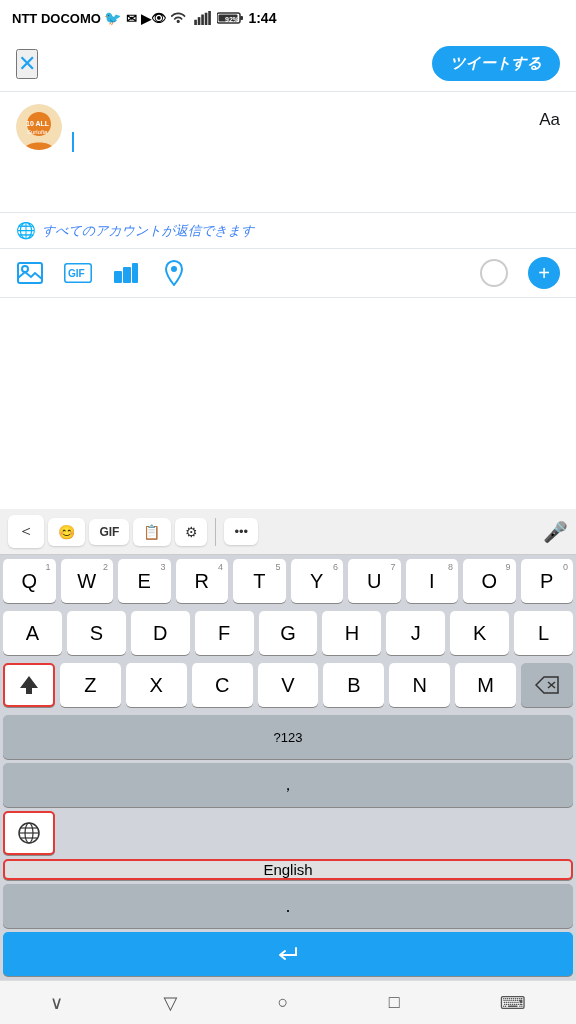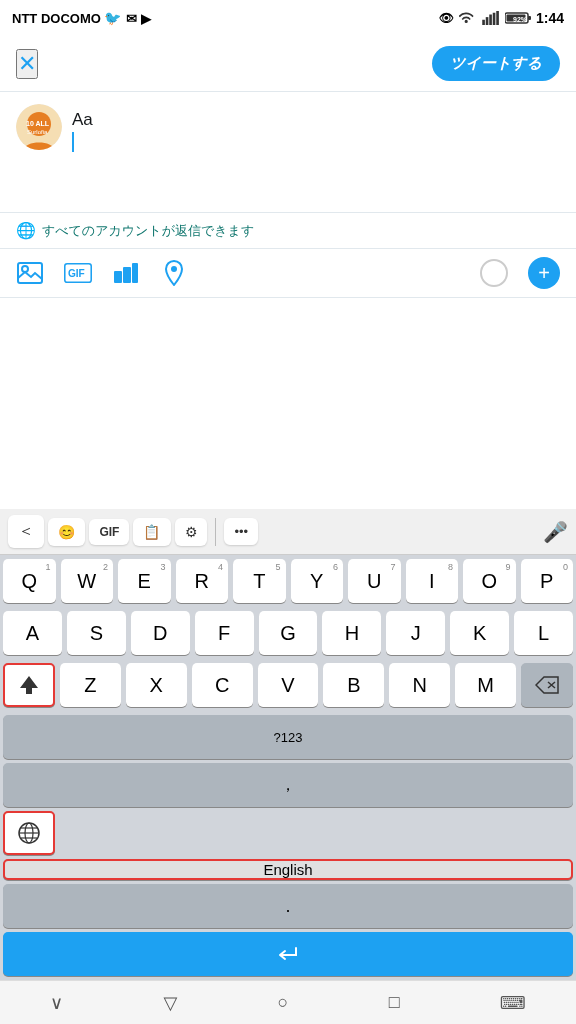--- a/index.html
+++ b/index.html
@@ -11,21 +11,20 @@
       background: #fff;
       overflow: hidden;
     }
 
     
     .status-bar {
       height: 36px;
       background: #fff;
       display: flex;
       align-items: center;
-      justify-content: space-between;
       padding: 0 12px;
       font-size: 13px;
       font-weight: 600;
     }
     .status-left {
       display: flex;
       align-items: center;
       gap: 4px;
     }
     .status-right {
@@ -80,20 +79,21 @@
       color: #888;
     }
     .compose-text-area {
       flex: 1;
       padding-top: 4px;
     }
     .compose-text {
       font-size: 17px;
       color: #14171a;
       line-height: 1.4;
+      text-align: right;
     }
     .cursor-line {
       width: 2px;
       height: 20px;
       background: #1da1f2;
       display: inline-block;
       animation: blink 1s step-end infinite;
     }
     @keyframes blink {
       50% { opacity: 0; }
@@ -102,21 +102,22 @@
     .reply-info {
       display: flex;
       align-items: center;
       padding: 8px 16px;
       border-top: 1px solid #e1e8ed;
       border-bottom: 1px solid #e1e8ed;
       gap: 6px;
     }
     .reply-info-text {
       font-size: 13px;
-      color: #0f766e;
+      color: #3b82f6;
+      font-style: italic;
     }
 
     
     .compose-toolbar {
       display: flex;
       align-items: center;
       padding: 8px 16px;
       border-bottom: 1px solid #e1e8ed;
       gap: 20px;
       background: #fff;

